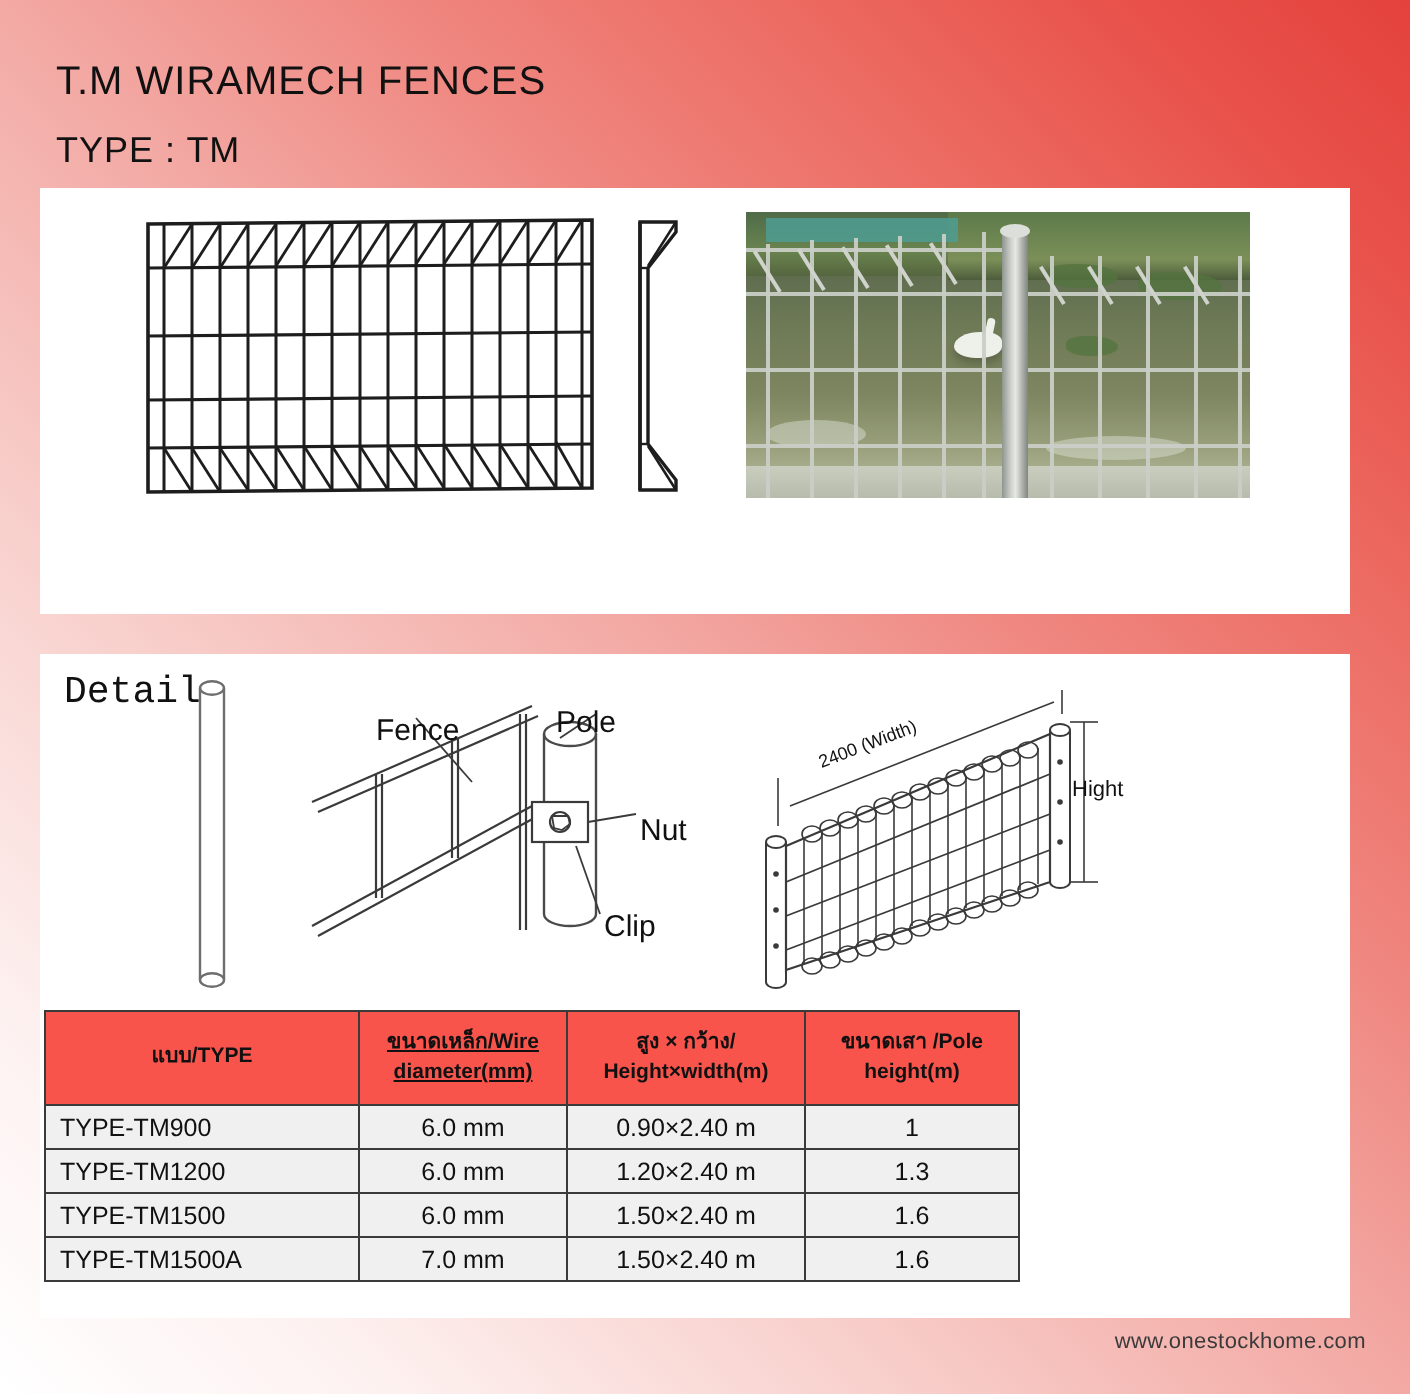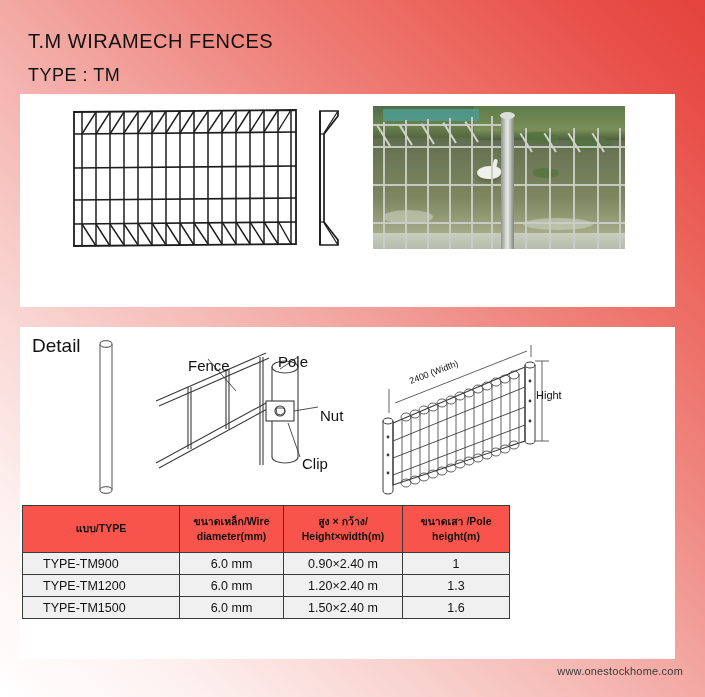--- a/index.html
+++ b/index.html
@@ -63,21 +63,21 @@
     background:#dcdfd9;border-radius:50%;}
   .ph-wire-v{position:absolute;width:2px;background:#c9cdc6;opacity:.95;}
   .ph-wire-h{position:absolute;height:2px;background:#c9cdc6;opacity:.95;}
   .ph-diag{position:absolute;width:2px;background:#cfd3cc;transform-origin:bottom center;}
   .ph-ledge{position:absolute;left:0;bottom:0;width:100%;height:16px;
     background:linear-gradient(to bottom,#cdd1c4 0%,#b7bbae 100%);opacity:.9;}
 
   
   .detail-label{
     position:absolute;left:12px;top:8px;font-size:19px;color:#111;
-    font-family:Liberation Sans, sans-serif;
+    font-family:Liberation Mono, monospace;
   }
   #single-pole{position:absolute;left:75px;top:10px;width:22px;height:160px;}
   #clip-dwg{position:absolute;left:128px;top:18px;width:200px;height:150px;}
   #iso-dwg{position:absolute;left:355px;top:18px;width:215px;height:150px;}
 
   .lbl{position:absolute;font-size:15px;color:#111;font-family:"Liberation Sans",sans-serif;white-space:nowrap;}
 
   
   #spec-table{
     position:absolute;left:2px;top:178px;
@@ -89,22 +89,22 @@
     border:1px solid #3a3a3a;
     padding:0;text-align:center;vertical-align:middle;
   }
   #spec-table thead th{
     background:#f9544c;font-weight:bold;font-size:10.5px;
     height:42px;line-height:1.45;padding:2px 4px;
   }
   #spec-table tbody td{
     background:#f0f0f0;height:21px;font-size:12.5px;
   }
-  #spec-table tbody td.first{text-align:left;padding-left:20px;}
-  .c1{width:148px;} .c2{width:95px;} .c3{width:110px;} .c4{width:98px;}
+  #spec-table tbody td.first{text-align:left;padding-left:7px;}
+  .c1{width:148px;} .c2{width:95px;text-decoration:underline;} .c3{width:110px;} .c4{width:98px;}
   .hsub{display:block;}
 
   .footer{
     position:absolute;right:22px;top:665px;
     font-size:11px;color:#3a3a3a;letter-spacing:.2px;text-align:right;
   }
 </style>
 </head>
 <body>
 
@@ -392,18 +392,24 @@
             <td>6.0 mm</td>
             <td>1.20×2.40 m</td>
             <td>1.3</td>
           </tr>
           <tr>
             <td class="first">TYPE-TM1500</td>
             <td>6.0 mm</td>
             <td>1.50×2.40 m</td>
             <td>1.6</td>
           </tr>
+          <tr>
+            <td class="first">TYPE-TM1500A</td>
+            <td>7.0 mm</td>
+            <td>1.50×2.40 m</td>
+            <td>1.6</td>
+          </tr>
         </tbody>
     </table>
   </div>
 
   <div class="footer">www.onestockhome.com</div>
 </div>
 
 </body></html>

